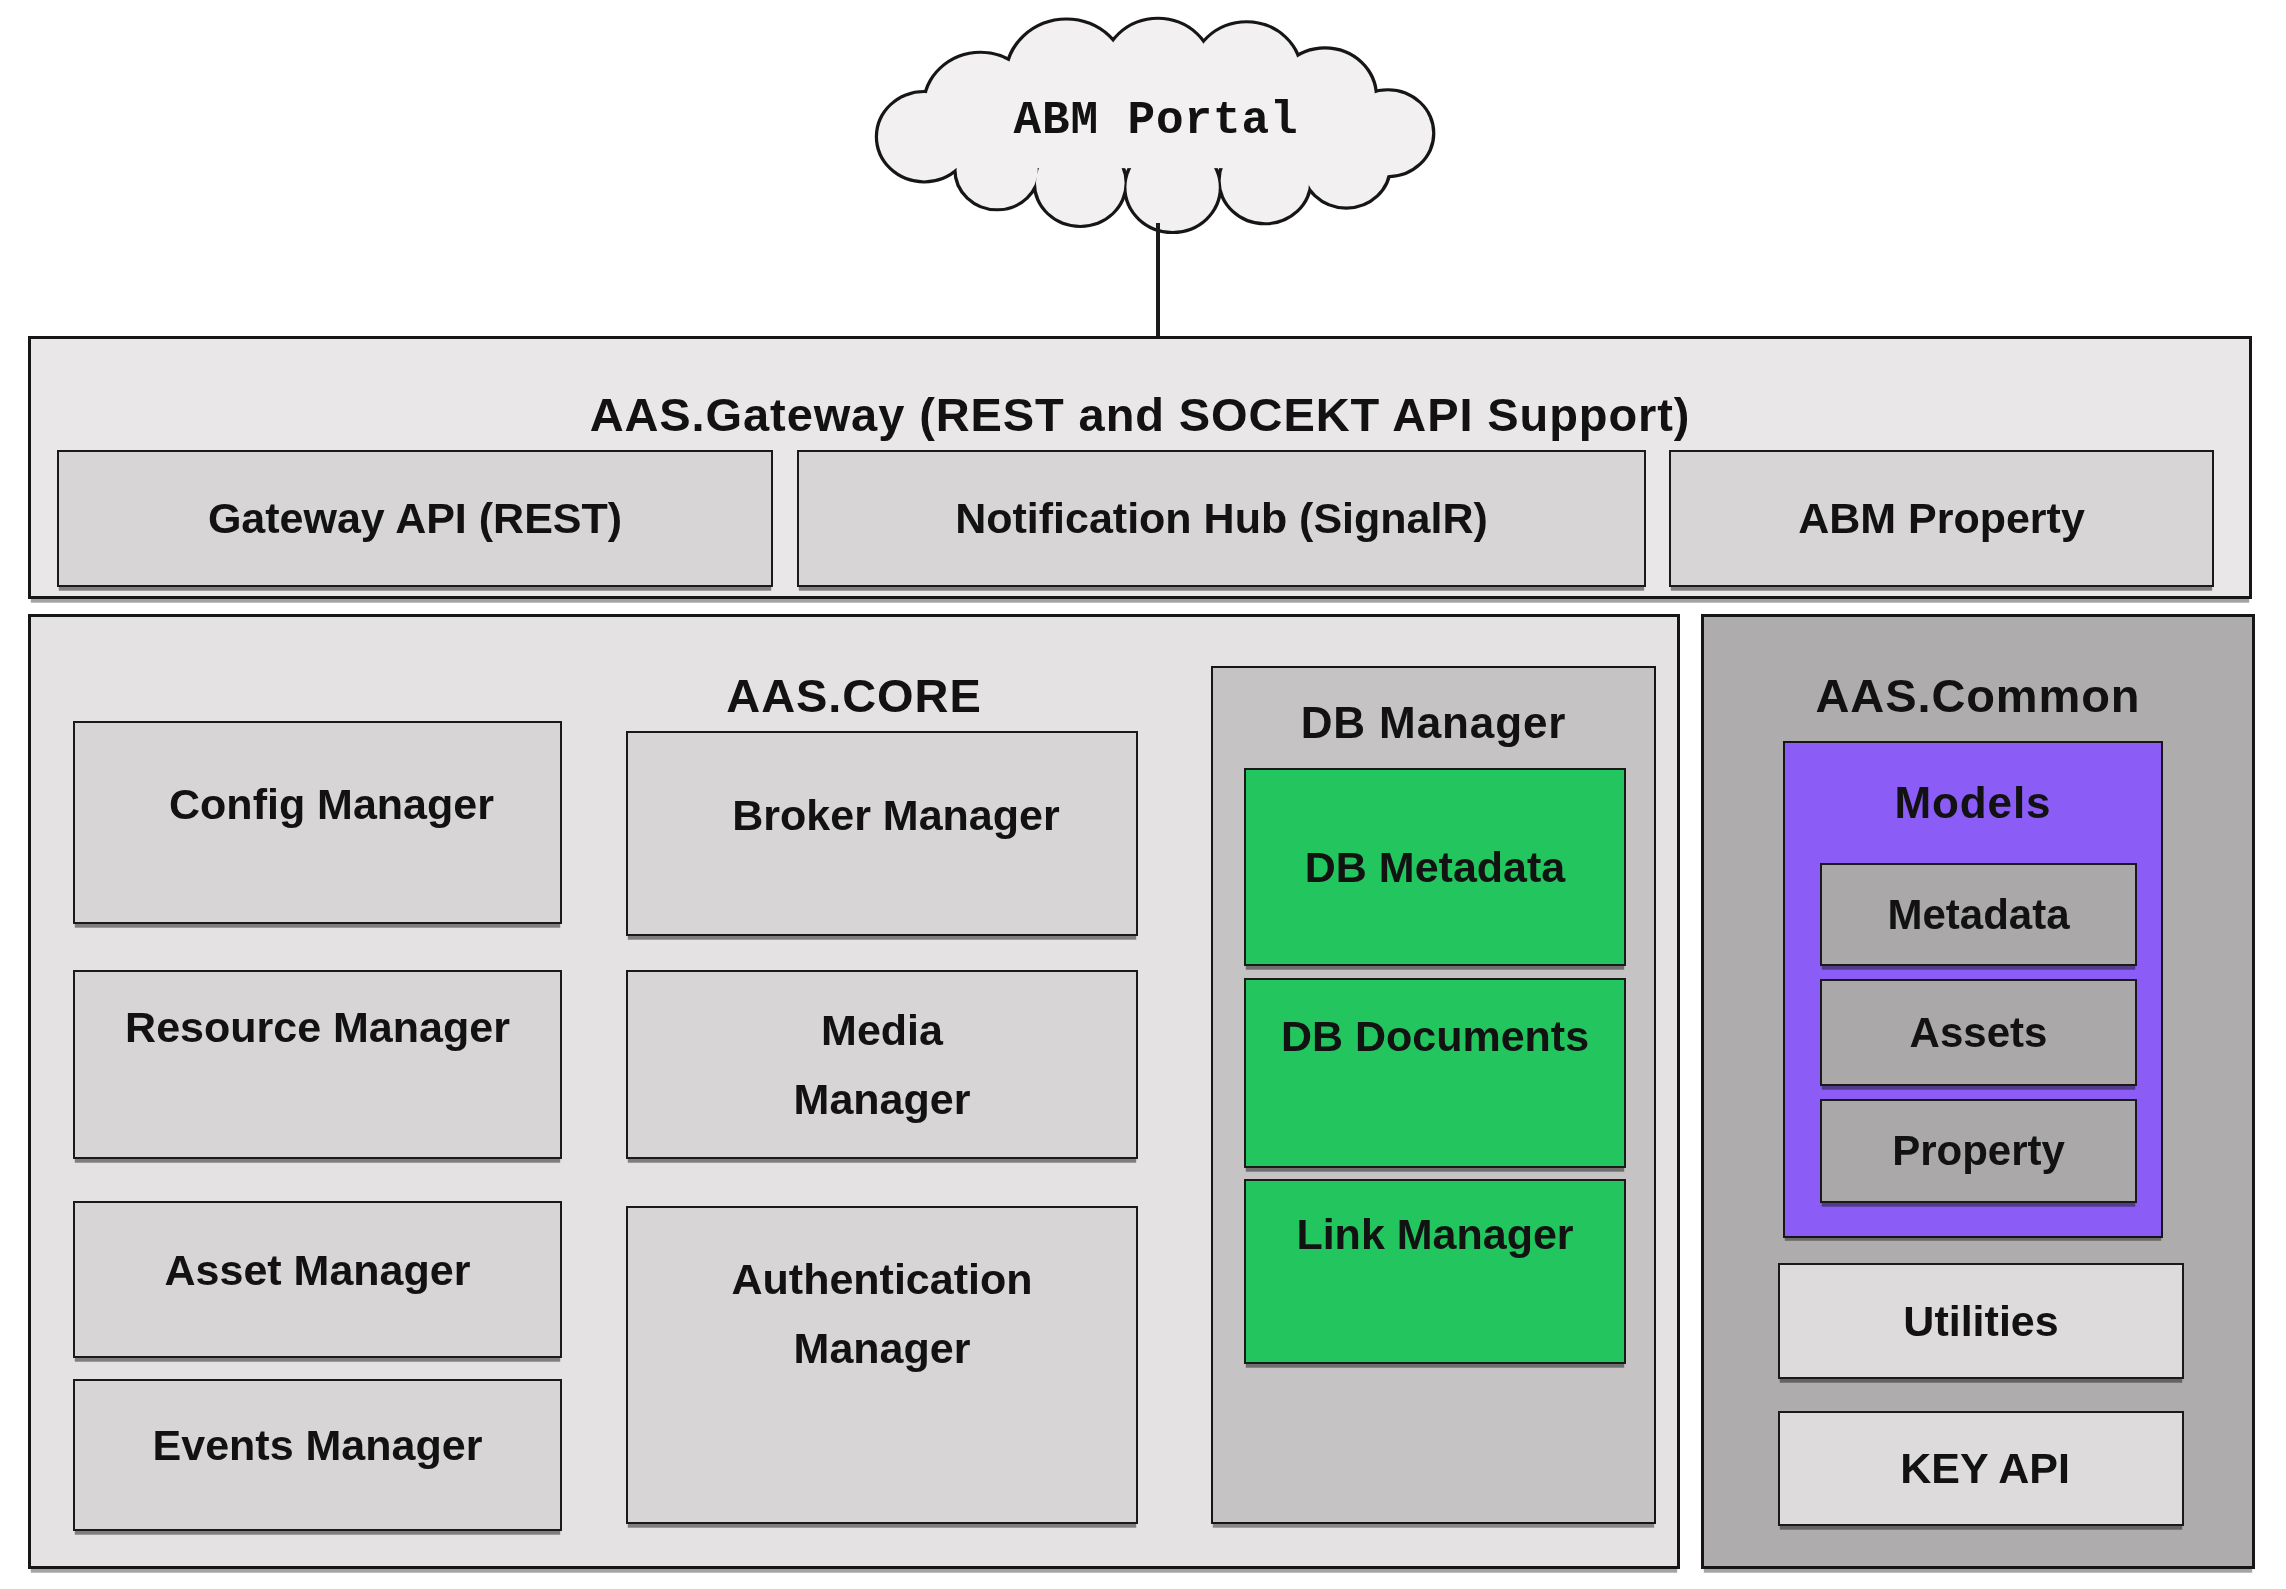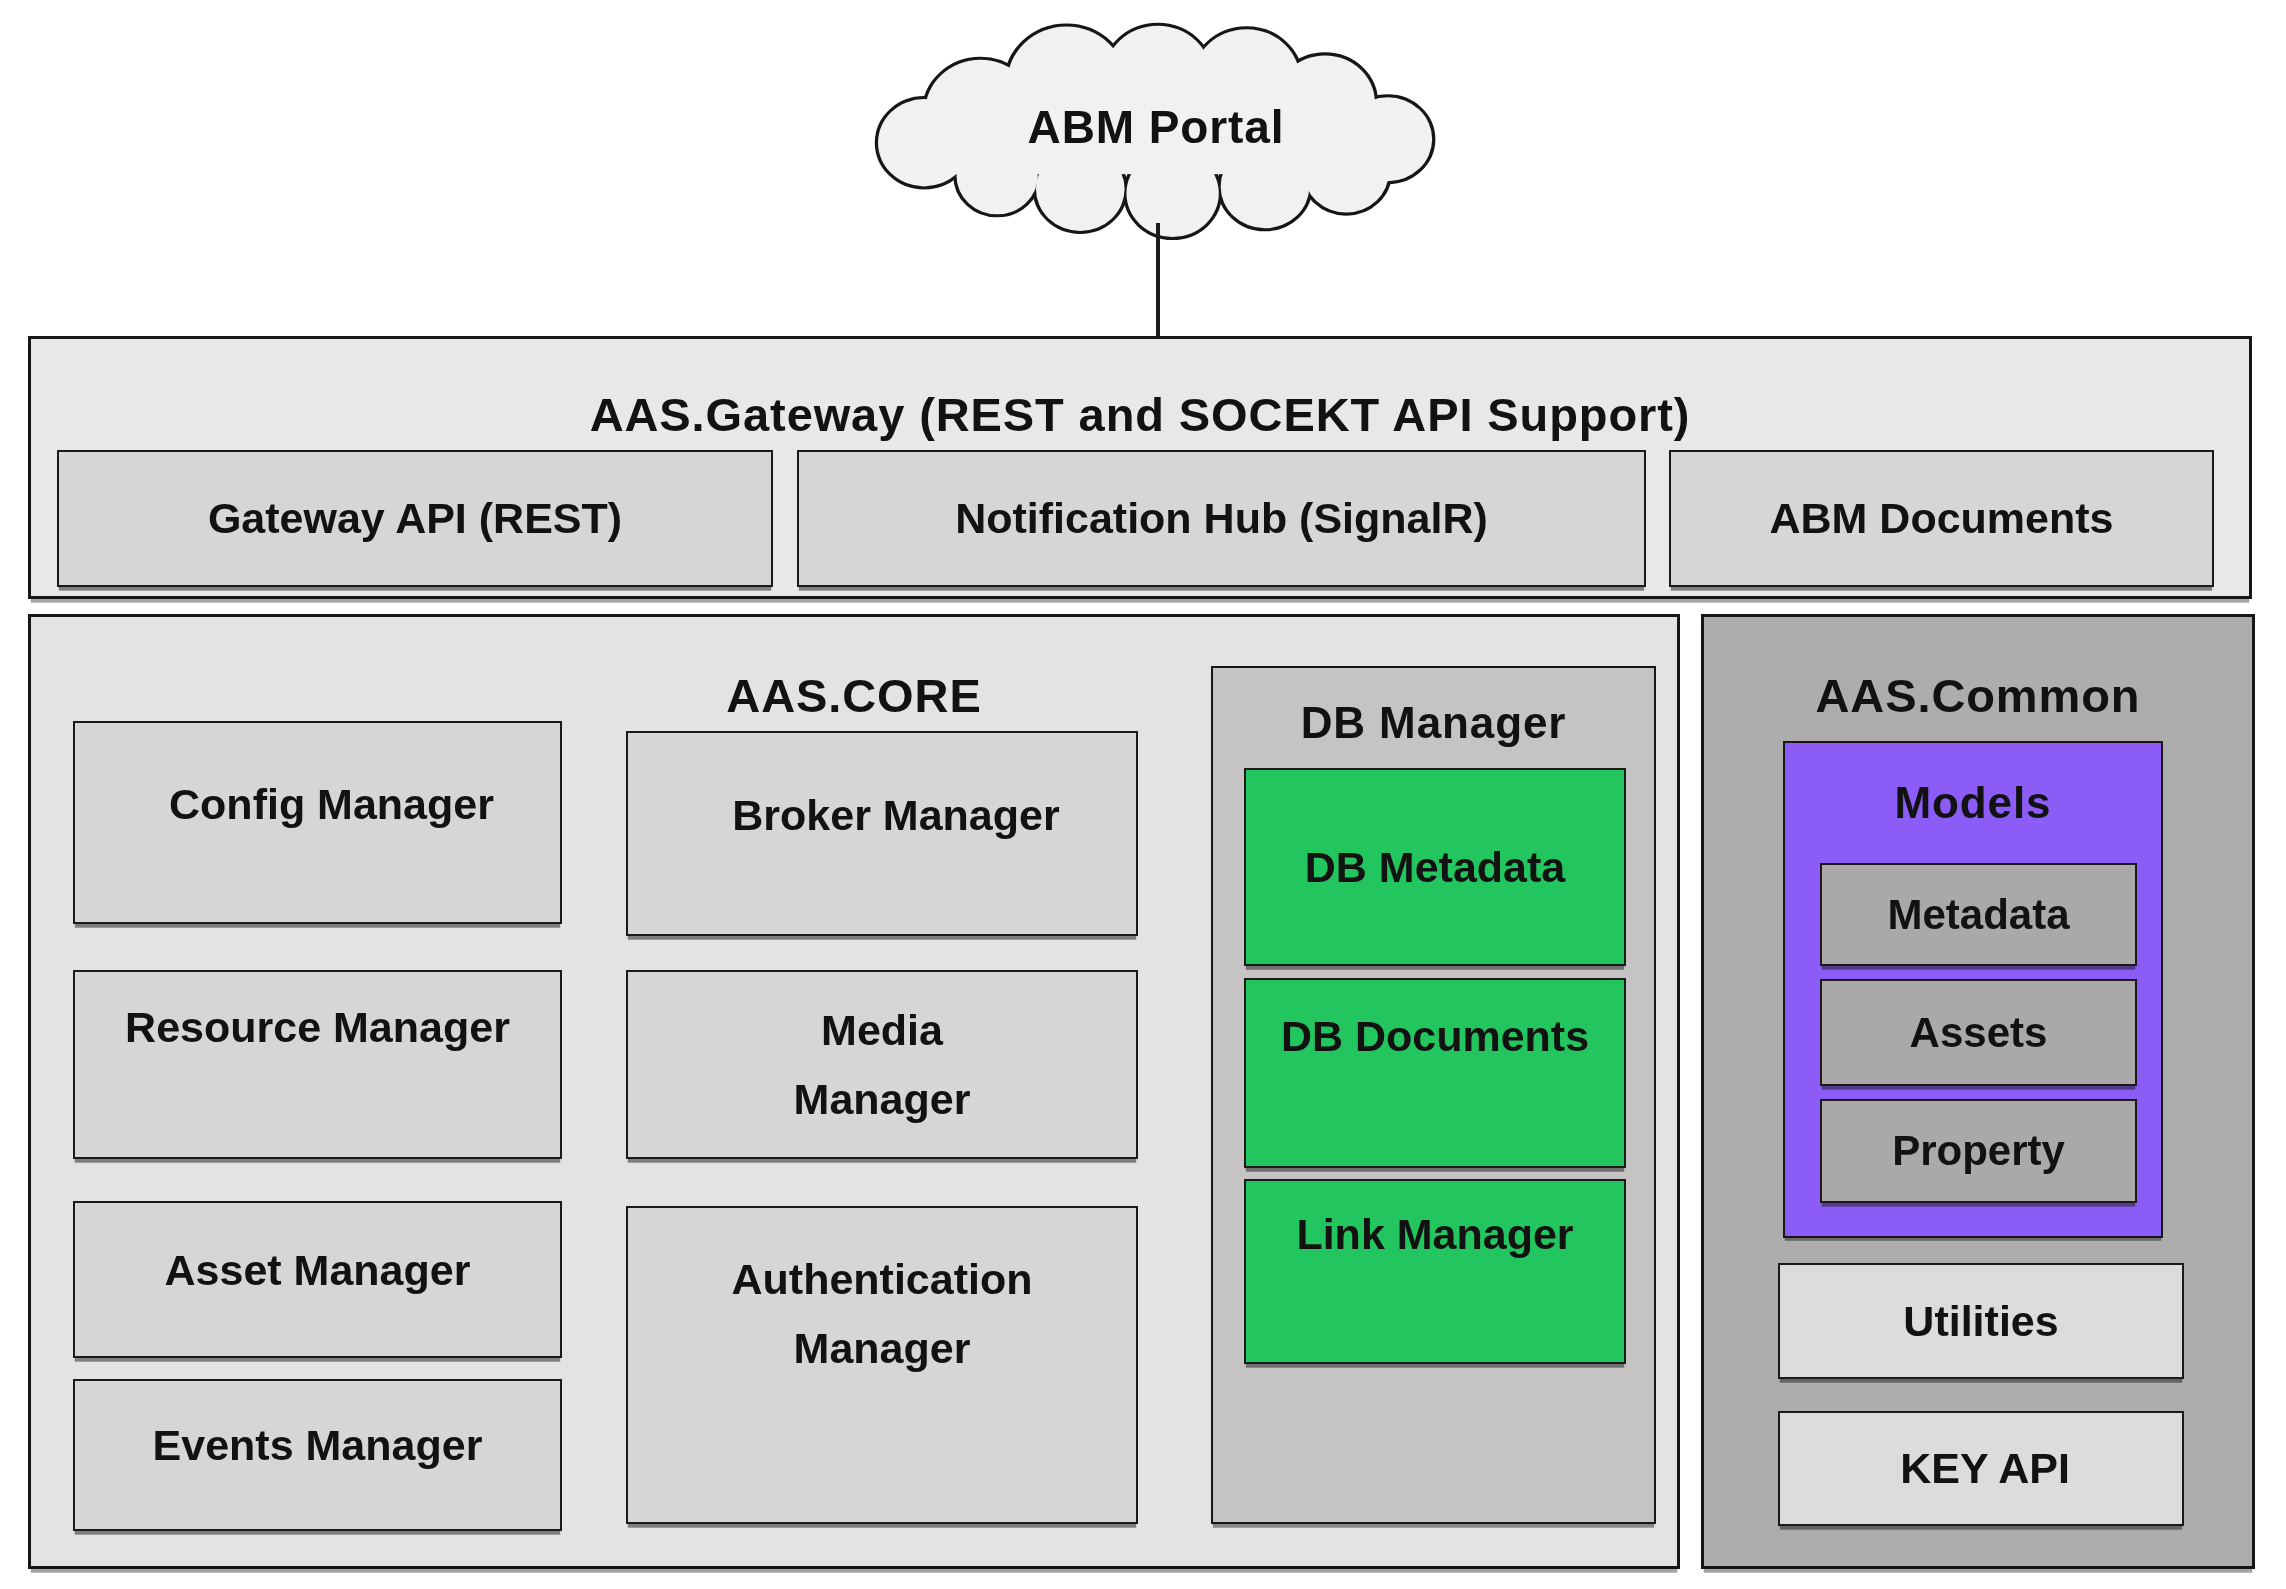--- a/index.html
+++ b/index.html
@@ -7,21 +7,21 @@
     position:relative;
     width:2286px;
     height:1589px;
     background:#ffffff;
     font-family:"Liberation Sans","DejaVu Sans",sans-serif;
     font-weight:bold;
     color:#121212;
     overflow:hidden;
   }
   
-  .cloud-wrap{position:absolute;left:842px;top:17px;width:628px;height:227px;}
+  .cloud-wrap{position:absolute;left:842px;top:11px;width:628px;height:227px;font-family:Liberation Mono, monospace;}
   .cloud-wrap svg{position:absolute;left:0;top:0;width:100%;height:100%;}
   .cloud-label{
     position:absolute;left:0;top:50%;width:100%;transform:translateY(-58%);
     text-align:center;font-size:46px;letter-spacing:0.9px;
   }
   .connector{
     position:absolute;left:1156px;top:223px;width:3.7px;height:114px;background:#1b1b1b;
   }
   
   .panel{
@@ -143,21 +143,21 @@
 
   <div class="panel gateway">
     <div class="panel-title">AAS.Gateway (REST and SOCEKT API Support)</div>
     <div class="module gw-box gw-1">
       <span>Gateway API (REST)</span>
     </div>
     <div class="module gw-box gw-2">
       <span>Notification Hub (SignalR)</span>
     </div>
     <div class="module gw-box gw-3">
-      <span>ABM Documents</span>
+      <span>ABM Property</span>
     </div>
   </div>
 
   <div class="panel core">
     <div class="panel-title">AAS.CORE</div>
 
     <div class="module col-left cfg lift-40">
       <span>Config Manager</span>
     </div>
     <div class="module col-left res lift-80">

